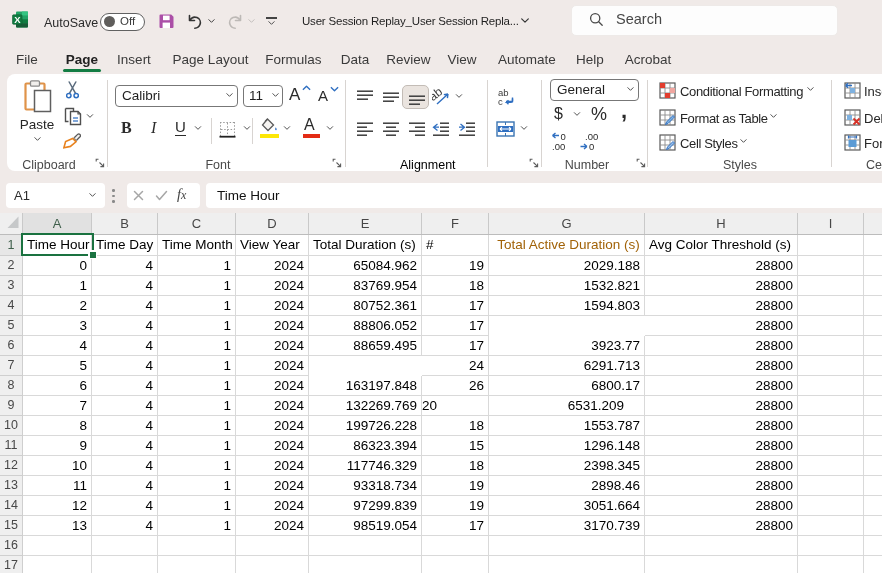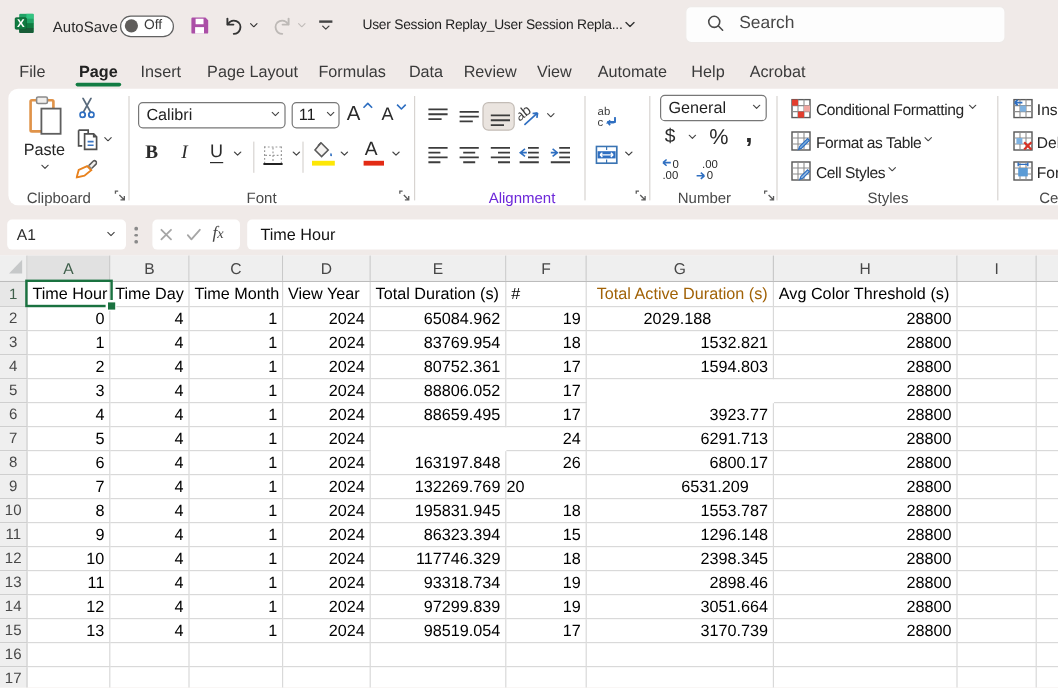--- a/index.html
+++ b/index.html
@@ -229,21 +229,21 @@
 <svg class="ab" style="left:496px;top:121px" width="19" height="16" viewBox="0 0 19 16">
 <rect x="1" y="1" width="17" height="14" fill="none" stroke="#3a74b3" stroke-width="1.4"></rect>
 <line x1="9.5" y1="1" x2="9.5" y2="4" stroke="#3a74b3" stroke-width="1"></line>
 <line x1="9.5" y1="12" x2="9.5" y2="15" stroke="#3a74b3" stroke-width="1"></line>
 <rect x="2" y="5" width="15" height="6" fill="#2f6fc1"></rect>
 <path d="M4 8 h11 M4 8 l2-1.8 M4 8 l2 1.8 M15 8 l-2 -1.8 M15 8 l-2 1.8" stroke="#fff" stroke-width="1.1" fill="none"></path>
 </svg>
 <svg class="ab" style="left:520px;top:126px" width="8" height="4" viewBox="0 0 10 6">
     <path d="M1 1 L5 5 L9 1" fill="none" stroke="#444" stroke-width="1.4" stroke-linecap="round" stroke-linejoin="round"></path>
   </svg>
-<div class="tx" style="left:400px;top:158px;width:70px;text-align:center;font-size:12.5px;color:#6d28d9">Alignment</div>
+<div class="tx" style="left:400px;top:158px;width:70px;text-align:left;font-size:12.5px;color:#000000">Alignment</div>
 <svg class="ab" style="left:529px;top:158px" width="10" height="10" viewBox="0 0 10 10">
     <path d="M1.2 3.5 V1.2 H3.5 M4.5 4.5 L8.2 8.2 M8.6 5.4 V8.6 H5.4" fill="none" stroke="#5c5c5c" stroke-width="1.1"></path>
   </svg>
 <div class="sep" style="left:541px;top:80px;height:87px"></div>
 <div class="ab" style="left:550px;top:79px;width:89px;height:22px;border:1px solid #777;border-radius:4px;background:#fff;box-sizing:border-box"></div>
 <div class="tx" style="left:557px;top:82px;font-size:13.5px;color:#1f1f1f">General</div>
 <svg class="ab" style="left:626px;top:87px" width="9" height="4" viewBox="0 0 10 6">
     <path d="M1 1 L5 5 L9 1" fill="none" stroke="#444" stroke-width="1.4" stroke-linecap="round" stroke-linejoin="round"></path>
   </svg>
 <div class="tx" style="left:554px;top:105px;font-size:16px;color:#2b2b2b">$</div>
@@ -365,21 +365,21 @@
 <div class="ab" style="left:645px;top:22px;width:153px;height:21px;border-right:1px solid #d9d9d9;border-bottom:1px solid #d9d9d9;box-sizing:border-box;font-size:13.5px;line-height:20px;color:#000;text-align:left;padding-left:4px;overflow:visible;white-space:nowrap">Avg Color Threshold (s)</div>
 <div class="ab" style="left:798px;top:22px;width:66px;height:21px;border-right:1px solid #d9d9d9;border-bottom:1px solid #d9d9d9;box-sizing:border-box"></div>
 <div class="ab" style="left:864px;top:22px;width:19px;height:21px;border-right:1px solid #d9d9d9;border-bottom:1px solid #d9d9d9;box-sizing:border-box"></div>
 <div class="ab" style="left:0;top:43px;width:23px;height:20px;background:#efefef;border-right:1px solid #cfcfcf;border-bottom:1px solid #cfcfcf;box-sizing:border-box;text-align:center;font-size:12.5px;line-height:19px;color:#474747">2</div>
 <div class="ab" style="left:23px;top:43px;width:69px;height:20px;border-right:1px solid #d9d9d9;border-bottom:1px solid #d9d9d9;box-sizing:border-box;font-size:13.5px;line-height:19px;color:#000;text-align:right;padding-right:4px;overflow:visible;white-space:nowrap">0</div>
 <div class="ab" style="left:92px;top:43px;width:66px;height:20px;border-right:1px solid #d9d9d9;border-bottom:1px solid #d9d9d9;box-sizing:border-box;font-size:13.5px;line-height:19px;color:#000;text-align:right;padding-right:4px;overflow:visible;white-space:nowrap">4</div>
 <div class="ab" style="left:158px;top:43px;width:78px;height:20px;border-right:1px solid #d9d9d9;border-bottom:1px solid #d9d9d9;box-sizing:border-box;font-size:13.5px;line-height:19px;color:#000;text-align:right;padding-right:4px;overflow:visible;white-space:nowrap">1</div>
 <div class="ab" style="left:236px;top:43px;width:73px;height:20px;border-right:1px solid #d9d9d9;border-bottom:1px solid #d9d9d9;box-sizing:border-box;font-size:13.5px;line-height:19px;color:#000;text-align:right;padding-right:4px;overflow:visible;white-space:nowrap">2024</div>
 <div class="ab" style="left:309px;top:43px;width:113px;height:20px;border-right:1px solid #d9d9d9;border-bottom:1px solid #d9d9d9;box-sizing:border-box;font-size:13.5px;line-height:19px;color:#000;text-align:right;padding-right:4px;overflow:visible;white-space:nowrap">65084.962</div>
 <div class="ab" style="left:422px;top:43px;width:67px;height:20px;border-right:1px solid #d9d9d9;border-bottom:1px solid #d9d9d9;box-sizing:border-box;font-size:13.5px;line-height:19px;color:#000;text-align:right;padding-right:4px;overflow:visible;white-space:nowrap">19</div>
-<div class="ab" style="left:489px;top:43px;width:156px;height:20px;border-right:1px solid #d9d9d9;border-bottom:1px solid #d9d9d9;box-sizing:border-box;font-size:13.5px;line-height:19px;color:#000;text-align:center;padding-right:4px;overflow:visible;white-space:nowrap">2029.188</div>
+<div class="ab" style="left:489px;top:43px;width:156px;height:20px;border-right:1px solid #d9d9d9;border-bottom:1px solid #d9d9d9;box-sizing:border-box;font-size:13.5px;line-height:19px;color:#000;text-align:right;padding-right:4px;overflow:visible;white-space:nowrap">2029.188</div>
 <div class="ab" style="left:645px;top:43px;width:153px;height:20px;border-right:1px solid #d9d9d9;border-bottom:1px solid #d9d9d9;box-sizing:border-box;font-size:13.5px;line-height:19px;color:#000;text-align:right;padding-right:4px;overflow:visible;white-space:nowrap">28800</div>
 <div class="ab" style="left:798px;top:43px;width:66px;height:20px;border-right:1px solid #d9d9d9;border-bottom:1px solid #d9d9d9;box-sizing:border-box"></div>
 <div class="ab" style="left:864px;top:43px;width:19px;height:20px;border-right:1px solid #d9d9d9;border-bottom:1px solid #d9d9d9;box-sizing:border-box"></div>
 <div class="ab" style="left:0;top:63px;width:23px;height:20px;background:#efefef;border-right:1px solid #cfcfcf;border-bottom:1px solid #cfcfcf;box-sizing:border-box;text-align:center;font-size:12.5px;line-height:19px;color:#474747">3</div>
 <div class="ab" style="left:23px;top:63px;width:69px;height:20px;border-right:1px solid #d9d9d9;border-bottom:1px solid #d9d9d9;box-sizing:border-box;font-size:13.5px;line-height:19px;color:#000;text-align:right;padding-right:4px;overflow:visible;white-space:nowrap">1</div>
 <div class="ab" style="left:92px;top:63px;width:66px;height:20px;border-right:1px solid #d9d9d9;border-bottom:1px solid #d9d9d9;box-sizing:border-box;font-size:13.5px;line-height:19px;color:#000;text-align:right;padding-right:4px;overflow:visible;white-space:nowrap">4</div>
 <div class="ab" style="left:158px;top:63px;width:78px;height:20px;border-right:1px solid #d9d9d9;border-bottom:1px solid #d9d9d9;box-sizing:border-box;font-size:13.5px;line-height:19px;color:#000;text-align:right;padding-right:4px;overflow:visible;white-space:nowrap">1</div>
 <div class="ab" style="left:236px;top:63px;width:73px;height:20px;border-right:1px solid #d9d9d9;border-bottom:1px solid #d9d9d9;box-sizing:border-box;font-size:13.5px;line-height:19px;color:#000;text-align:right;padding-right:4px;overflow:visible;white-space:nowrap">2024</div>
 <div class="ab" style="left:309px;top:63px;width:113px;height:20px;border-right:1px solid #d9d9d9;border-bottom:1px solid #d9d9d9;box-sizing:border-box;font-size:13.5px;line-height:19px;color:#000;text-align:right;padding-right:4px;overflow:visible;white-space:nowrap">83769.954</div>
 <div class="ab" style="left:422px;top:63px;width:67px;height:20px;border-right:1px solid #d9d9d9;border-bottom:1px solid #d9d9d9;box-sizing:border-box;font-size:13.5px;line-height:19px;color:#000;text-align:right;padding-right:4px;overflow:visible;white-space:nowrap">18</div>
@@ -449,21 +449,21 @@
 <div class="ab" style="left:422px;top:183px;width:67px;height:20px;border-right:1px solid #d9d9d9;border-bottom:1px solid #d9d9d9;box-sizing:border-box;font-size:13.5px;line-height:19px;color:#000;text-align:left;padding-right:4px;overflow:visible;white-space:nowrap">20</div>
 <div class="ab" style="left:489px;top:183px;width:156px;height:20px;border-right:1px solid #d9d9d9;border-bottom:1px solid #d9d9d9;box-sizing:border-box;font-size:13.5px;line-height:19px;color:#000;text-align:right;padding-right:20px;overflow:visible;white-space:nowrap">6531.209</div>
 <div class="ab" style="left:645px;top:183px;width:153px;height:20px;border-right:1px solid #d9d9d9;border-bottom:1px solid #d9d9d9;box-sizing:border-box;font-size:13.5px;line-height:19px;color:#000;text-align:right;padding-right:4px;overflow:visible;white-space:nowrap">28800</div>
 <div class="ab" style="left:798px;top:183px;width:66px;height:20px;border-right:1px solid #d9d9d9;border-bottom:1px solid #d9d9d9;box-sizing:border-box"></div>
 <div class="ab" style="left:864px;top:183px;width:19px;height:20px;border-right:1px solid #d9d9d9;border-bottom:1px solid #d9d9d9;box-sizing:border-box"></div>
 <div class="ab" style="left:0;top:203px;width:23px;height:20px;background:#efefef;border-right:1px solid #cfcfcf;border-bottom:1px solid #cfcfcf;box-sizing:border-box;text-align:center;font-size:12.5px;line-height:19px;color:#474747">10</div>
 <div class="ab" style="left:23px;top:203px;width:69px;height:20px;border-right:1px solid #d9d9d9;border-bottom:1px solid #d9d9d9;box-sizing:border-box;font-size:13.5px;line-height:19px;color:#000;text-align:right;padding-right:4px;overflow:visible;white-space:nowrap">8</div>
 <div class="ab" style="left:92px;top:203px;width:66px;height:20px;border-right:1px solid #d9d9d9;border-bottom:1px solid #d9d9d9;box-sizing:border-box;font-size:13.5px;line-height:19px;color:#000;text-align:right;padding-right:4px;overflow:visible;white-space:nowrap">4</div>
 <div class="ab" style="left:158px;top:203px;width:78px;height:20px;border-right:1px solid #d9d9d9;border-bottom:1px solid #d9d9d9;box-sizing:border-box;font-size:13.5px;line-height:19px;color:#000;text-align:right;padding-right:4px;overflow:visible;white-space:nowrap">1</div>
 <div class="ab" style="left:236px;top:203px;width:73px;height:20px;border-right:1px solid #d9d9d9;border-bottom:1px solid #d9d9d9;box-sizing:border-box;font-size:13.5px;line-height:19px;color:#000;text-align:right;padding-right:4px;overflow:visible;white-space:nowrap">2024</div>
-<div class="ab" style="left:309px;top:203px;width:113px;height:20px;border-right:1px solid #d9d9d9;border-bottom:1px solid #d9d9d9;box-sizing:border-box;font-size:13.5px;line-height:19px;color:#000;text-align:right;padding-right:4px;overflow:visible;white-space:nowrap">195831.945</div>
+<div class="ab" style="left:309px;top:203px;width:113px;height:20px;border-right:1px solid #d9d9d9;border-bottom:1px solid #d9d9d9;box-sizing:border-box;font-size:13.5px;line-height:19px;color:#000;text-align:right;padding-right:4px;overflow:visible;white-space:nowrap">199726.228</div>
 <div class="ab" style="left:422px;top:203px;width:67px;height:20px;border-right:1px solid #d9d9d9;border-bottom:1px solid #d9d9d9;box-sizing:border-box;font-size:13.5px;line-height:19px;color:#000;text-align:right;padding-right:4px;overflow:visible;white-space:nowrap">18</div>
 <div class="ab" style="left:489px;top:203px;width:156px;height:20px;border-right:1px solid #d9d9d9;border-bottom:1px solid #d9d9d9;box-sizing:border-box;font-size:13.5px;line-height:19px;color:#000;text-align:right;padding-right:4px;overflow:visible;white-space:nowrap">1553.787</div>
 <div class="ab" style="left:645px;top:203px;width:153px;height:20px;border-right:1px solid #d9d9d9;border-bottom:1px solid #d9d9d9;box-sizing:border-box;font-size:13.5px;line-height:19px;color:#000;text-align:right;padding-right:4px;overflow:visible;white-space:nowrap">28800</div>
 <div class="ab" style="left:798px;top:203px;width:66px;height:20px;border-right:1px solid #d9d9d9;border-bottom:1px solid #d9d9d9;box-sizing:border-box"></div>
 <div class="ab" style="left:864px;top:203px;width:19px;height:20px;border-right:1px solid #d9d9d9;border-bottom:1px solid #d9d9d9;box-sizing:border-box"></div>
 <div class="ab" style="left:0;top:223px;width:23px;height:20px;background:#efefef;border-right:1px solid #cfcfcf;border-bottom:1px solid #cfcfcf;box-sizing:border-box;text-align:center;font-size:12.5px;line-height:19px;color:#474747">11</div>
 <div class="ab" style="left:23px;top:223px;width:69px;height:20px;border-right:1px solid #d9d9d9;border-bottom:1px solid #d9d9d9;box-sizing:border-box;font-size:13.5px;line-height:19px;color:#000;text-align:right;padding-right:4px;overflow:visible;white-space:nowrap">9</div>
 <div class="ab" style="left:92px;top:223px;width:66px;height:20px;border-right:1px solid #d9d9d9;border-bottom:1px solid #d9d9d9;box-sizing:border-box;font-size:13.5px;line-height:19px;color:#000;text-align:right;padding-right:4px;overflow:visible;white-space:nowrap">4</div>
 <div class="ab" style="left:158px;top:223px;width:78px;height:20px;border-right:1px solid #d9d9d9;border-bottom:1px solid #d9d9d9;box-sizing:border-box;font-size:13.5px;line-height:19px;color:#000;text-align:right;padding-right:4px;overflow:visible;white-space:nowrap">1</div>
 <div class="ab" style="left:236px;top:223px;width:73px;height:20px;border-right:1px solid #d9d9d9;border-bottom:1px solid #d9d9d9;box-sizing:border-box;font-size:13.5px;line-height:19px;color:#000;text-align:right;padding-right:4px;overflow:visible;white-space:nowrap">2024</div>

